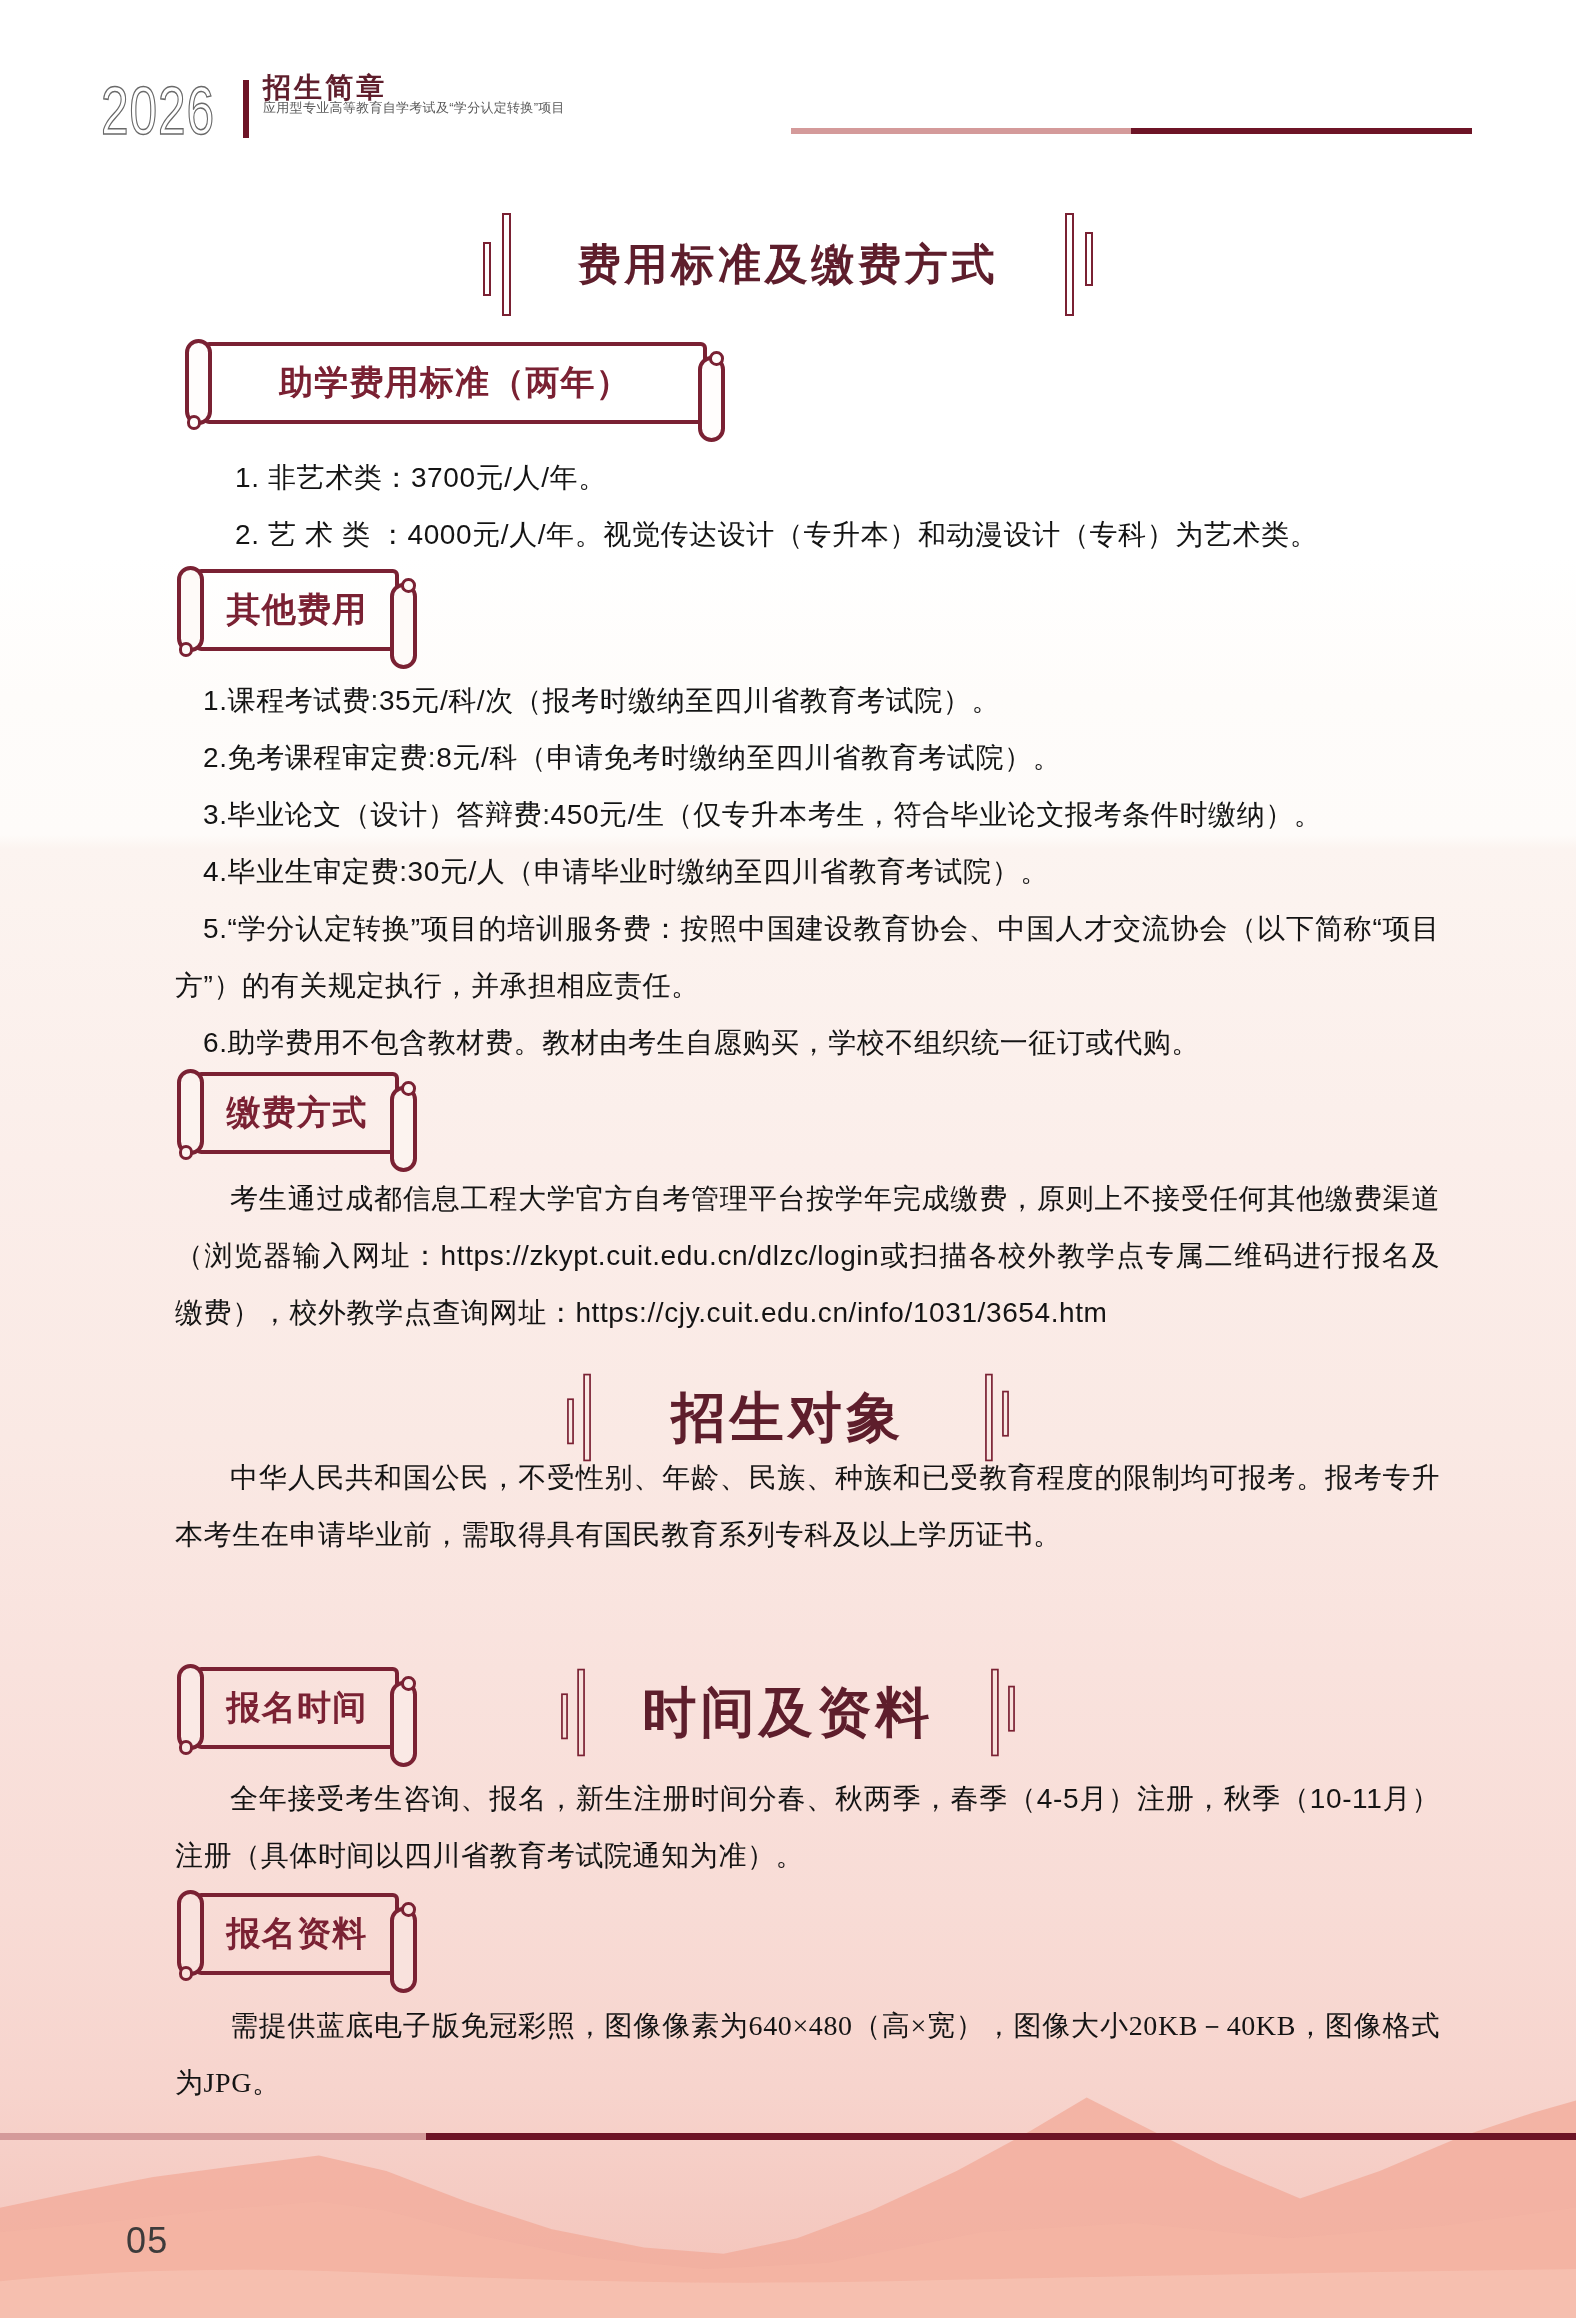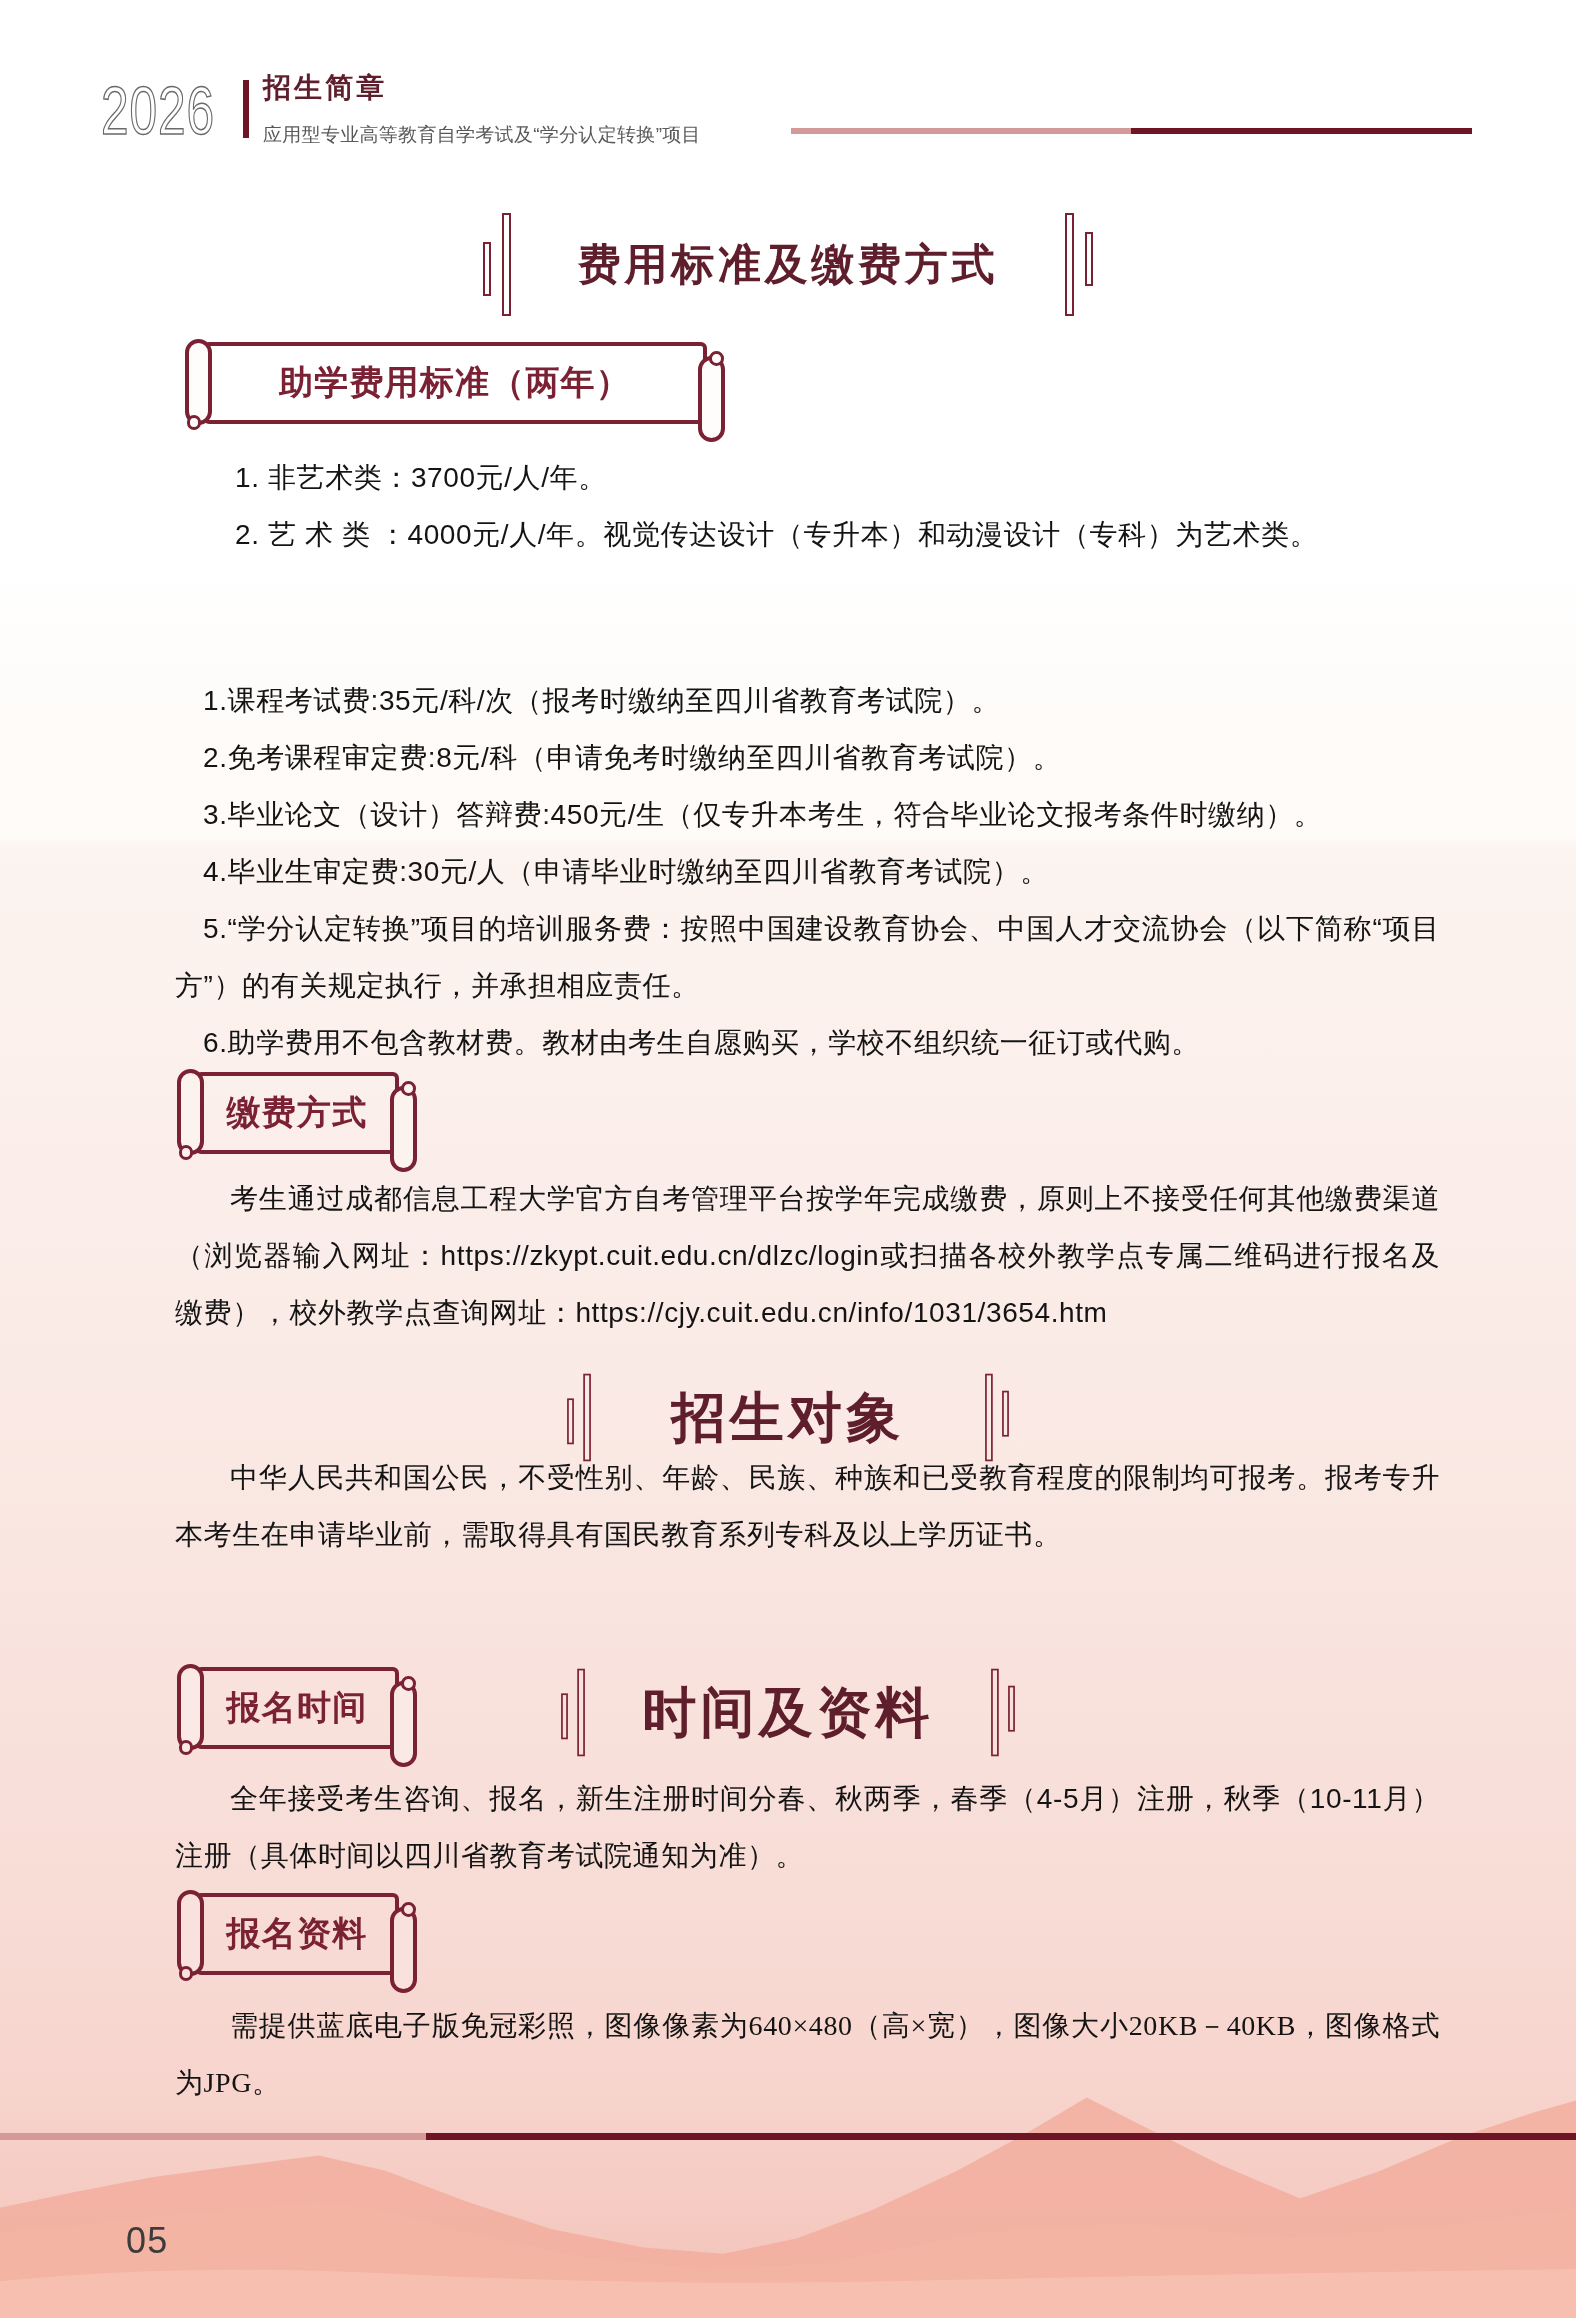--- a/index.html
+++ b/index.html
@@ -20,21 +20,21 @@
   
   .header{position:absolute;left:101px;top:75px;width:1411px;height:74px;}
   .year{
     position:absolute;left:0;top:1.2px;
     font-size:69px;line-height:1;font-weight:400;
     color:transparent;-webkit-text-stroke:1.5px #6a6a6a;
     letter-spacing:1.2px;transform:scaleX(.72);transform-origin:left top;
   }
   .hdr-bar{position:absolute;left:142px;top:4.9px;width:6.1px;height:58px;background:var(--rule-dark,#6d1426);}
   .hdr-title{position:absolute;left:162px;top:-2.5px;font-size:28px;font-weight:800;color:var(--maroon-dark,#5e1e2c);letter-spacing:3.1px;line-height:1.1;}
-  .hdr-sub{position:absolute;left:162px;top:47px;font-size:19px;color:var(--subtitle-gray,#595959);letter-spacing:0.3px;white-space:nowrap;}
+  .hdr-sub{position:absolute;left:162px;top:24px;font-size:13px;color:var(--subtitle-gray,#595959);letter-spacing:0.3px;white-space:nowrap;}
   .header-rule{position:absolute;left:791px;top:128px;width:681px;height:5.5px;
     background:linear-gradient(90deg,var(--rule-pink,#d49a9a) 0 50%,var(--rule-dark,#6d1426) 50% 100%);}
   
   .title-row{position:absolute;left:0;right:0;display:flex;justify-content:center;align-items:center;gap:67px;}
   .big-title{font-size:43px;font-weight:900;color:var(--maroon-dark,#5e1e2c);letter-spacing:3.7px;line-height:1;}
   .mid-title{font-size:54px;font-weight:900;color:var(--maroon-dark,#5e1e2c);letter-spacing:4.3px;line-height:1;}
   .brk{position:relative;width:28px;height:103px;flex:0 0 auto;}
   .brk.sm{transform:scale(.85);}
   .brk span{position:absolute;box-sizing:border-box;border:2.5px solid var(--maroon,#7a2133);background:transparent;}
   .brk .tall{width:8.6px;height:103px;top:0;}
@@ -106,20 +106,31 @@
     <div class="roll roll-r">
         <span class="curl"></span>
       </div>
   </div>
 
   <ul class="plain body-text tuition" style="top:449px;">
     <li>1. 非艺术类：3700元/人/年。</li>
     <li>2. 艺 术 类 ：4000元/人/年。视觉传达设计（专升本）和动漫设计（专科）为艺术类。</li>
   </ul>
 
+  <div class="banner" style="left:177px;top:566px;width:240px;--roll-bg:#fefaf8;">
+    <div class="panel">
+      <span class="label">其他费用</span>
+    </div>
+    <div class="roll roll-l">
+        <span class="curl"></span>
+      </div>
+    <div class="roll roll-r">
+        <span class="curl"></span>
+      </div>
+  </div>
 
   <ul class="plain body-text others" style="top:672px;">
     <li>1.课程考试费:35元/科/次（报考时缴纳至四川省教育考试院）。</li>
     <li>2.免考课程审定费:8元/科（申请免考时缴纳至四川省教育考试院）。</li>
     <li>3.毕业论文（设计）答辩费:450元/生（仅专升本考生，符合毕业论文报考条件时缴纳）。</li>
     <li>4.毕业生审定费:30元/人（申请毕业时缴纳至四川省教育考试院）。</li>
     <li>5.“学分认定转换”项目的培训服务费：按照中国建设教育协会、中国人才交流协会（以下简称“项目方”）的有关规定执行，并承担相应责任。</li>
     <li>6.助学费用不包含教材费。教材由考生自愿购买，学校不组织统一征订或代购。</li>
   </ul>
 

